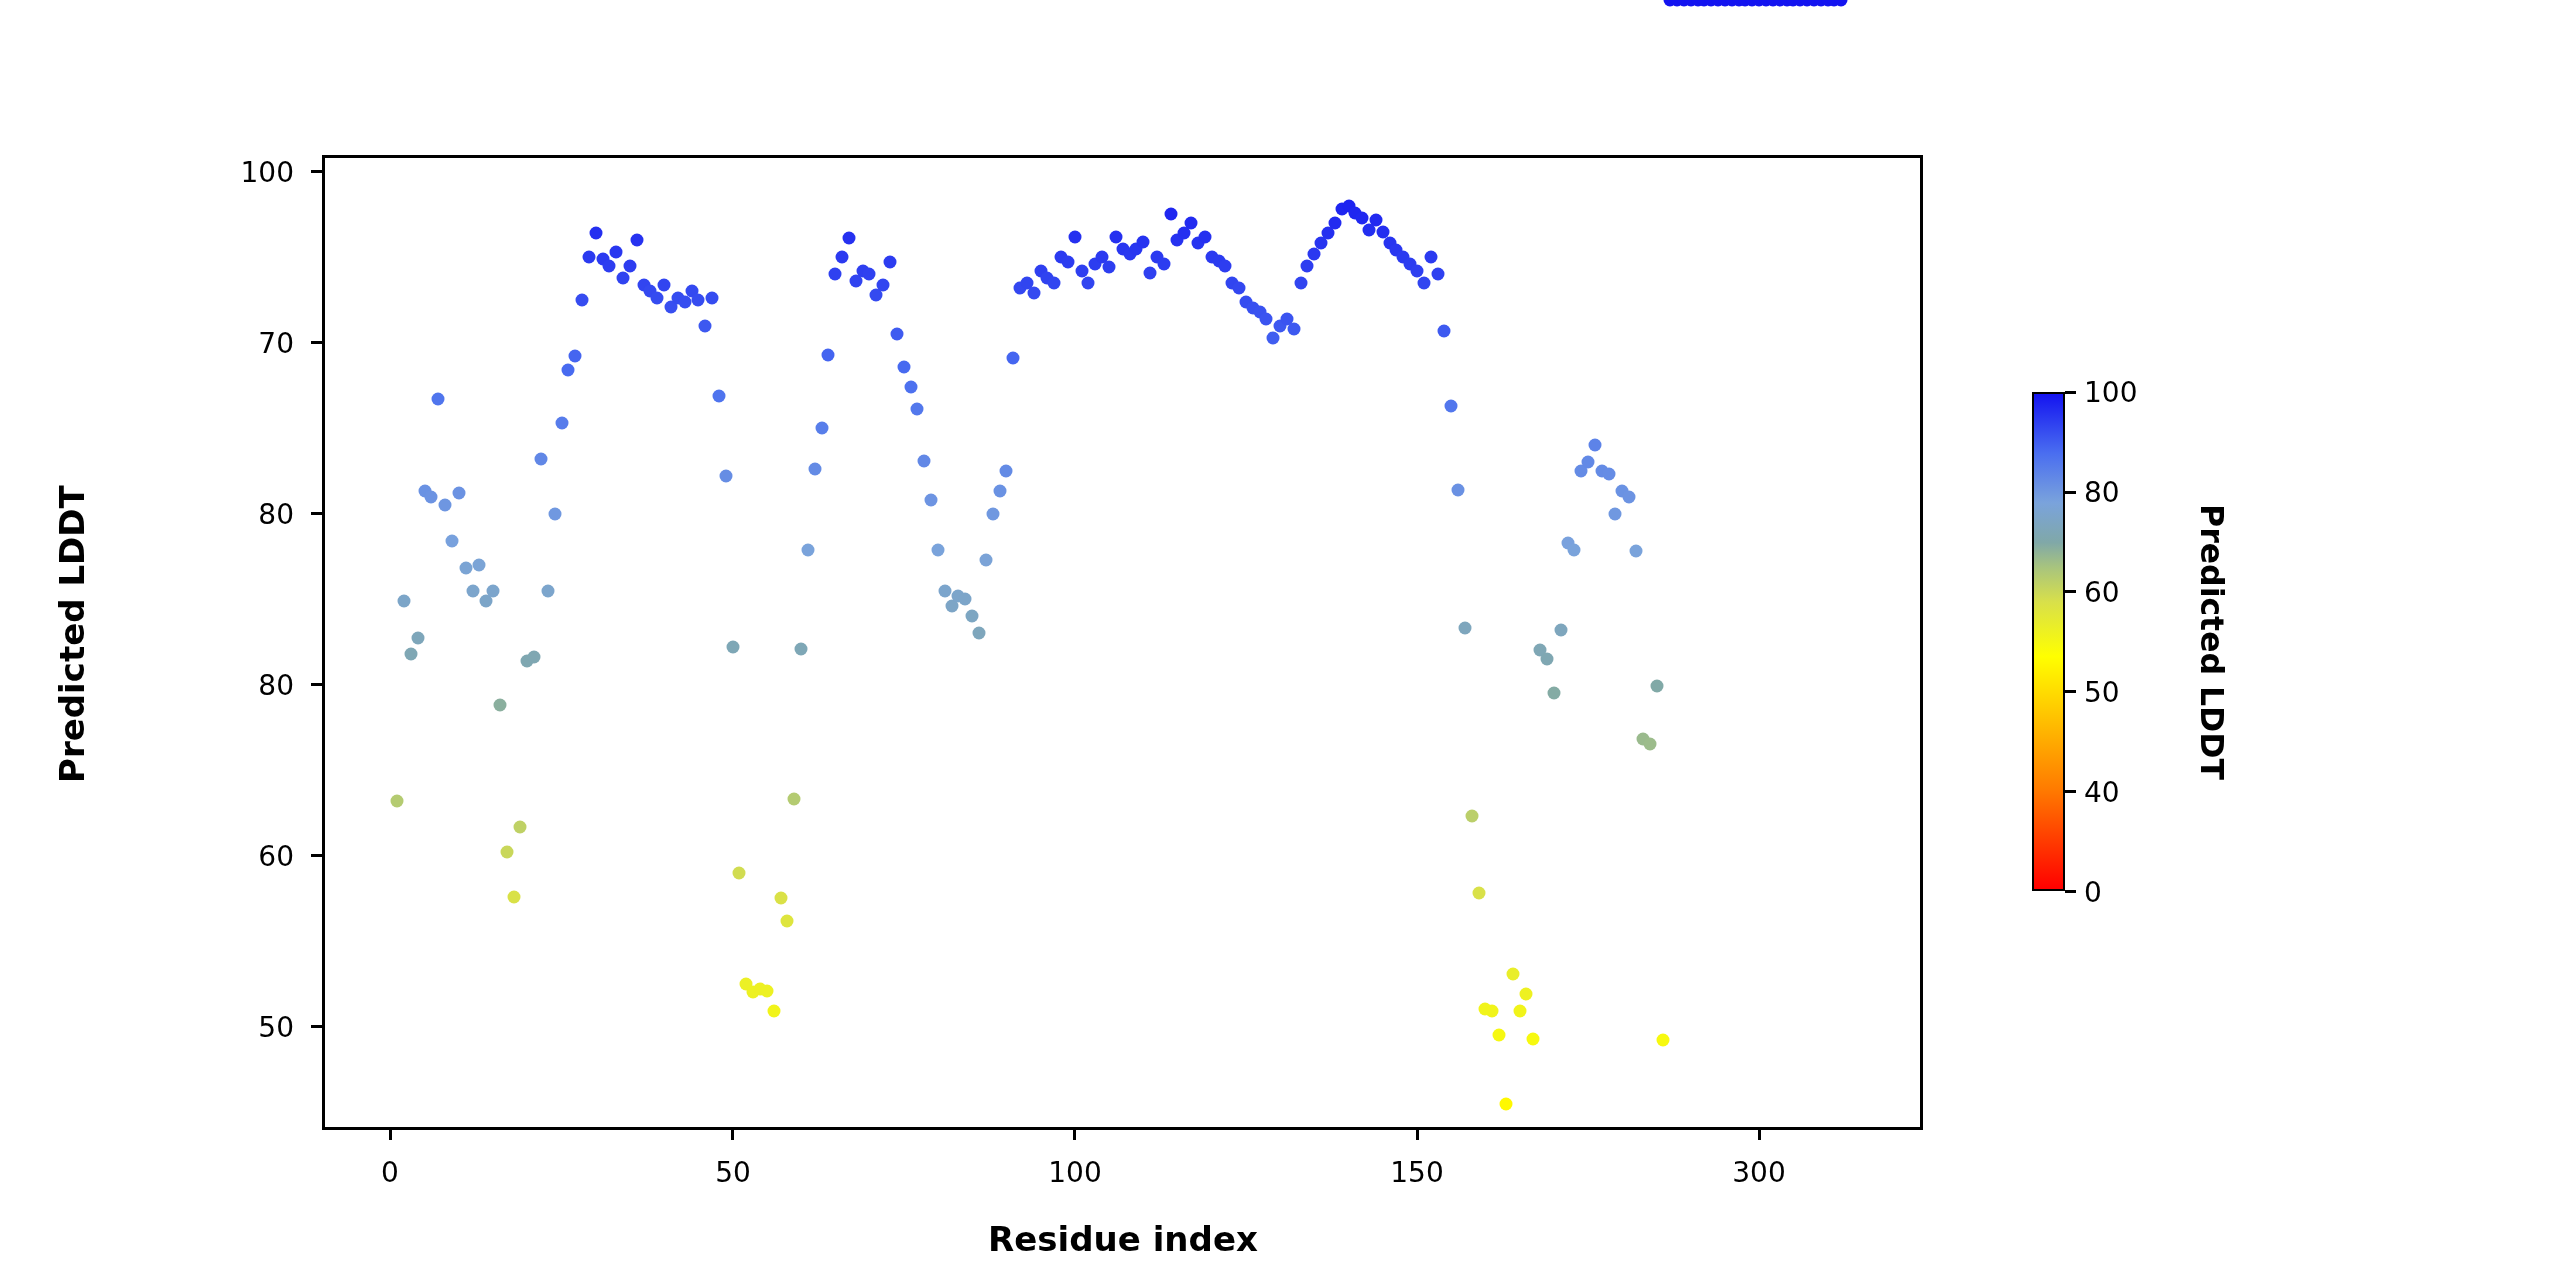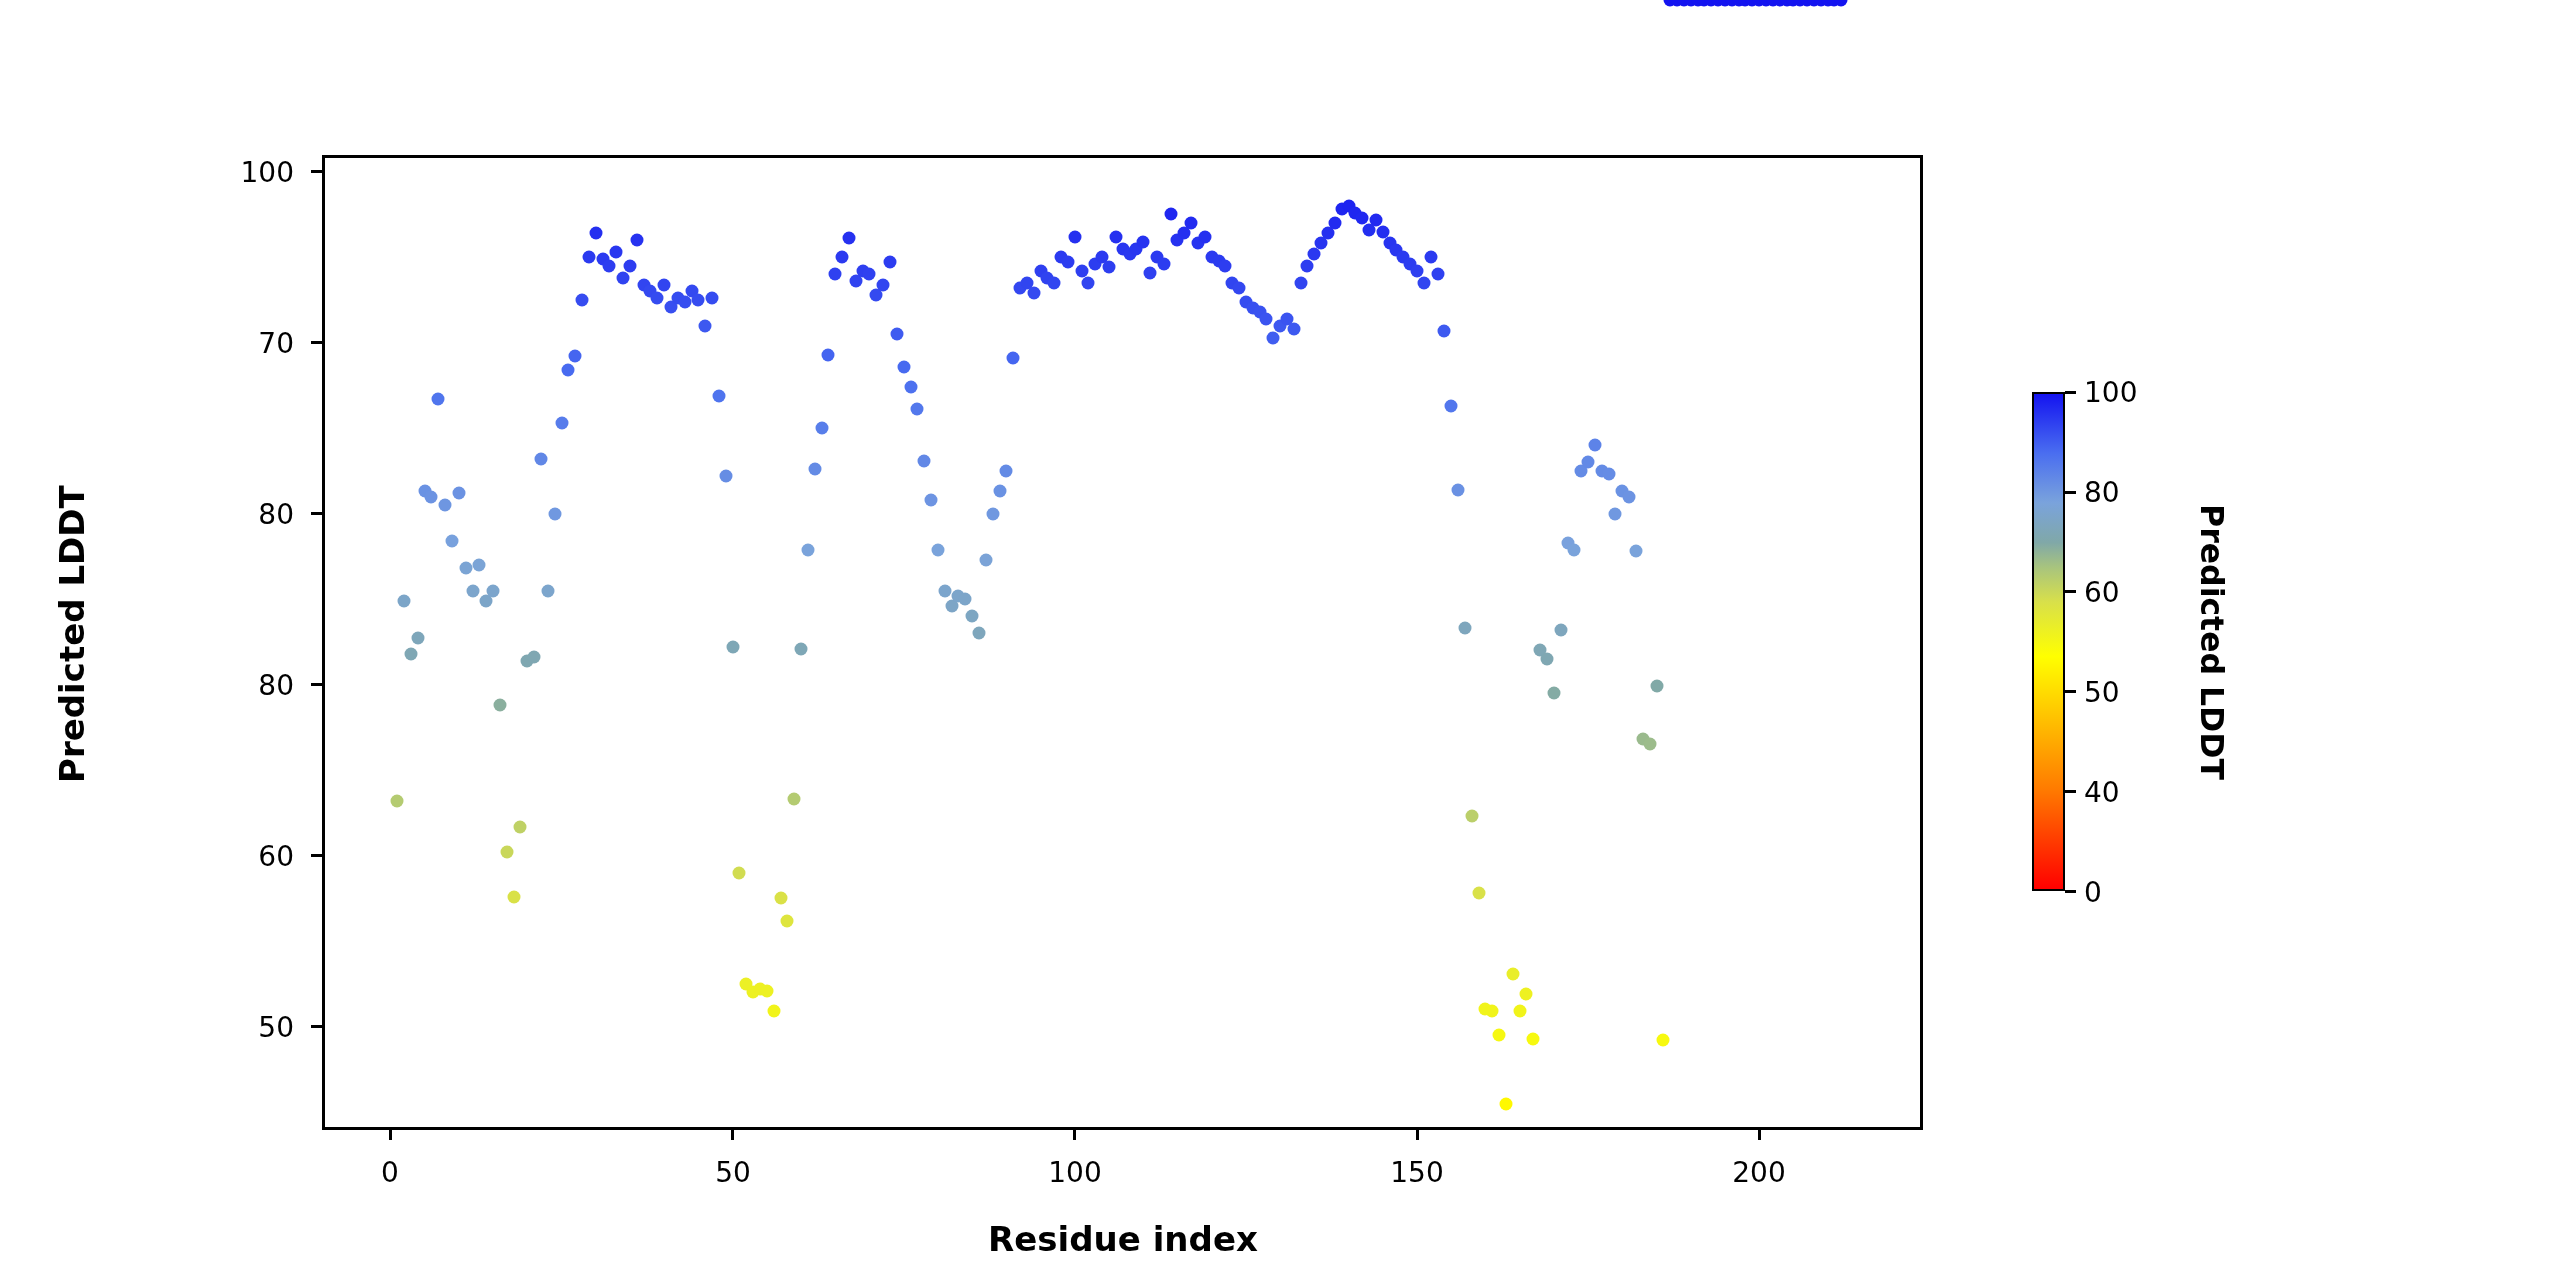--- a/index.html
+++ b/index.html
@@ -152,21 +152,21 @@
   <div id="xticks">
       <div class="tick-x" style="left: 389px; top: 1129px;"></div>
       <div class="ticklabel-x" style="left: 390px; top: 1156px;">0</div>
       <div class="tick-x" style="left: 731px; top: 1129px;"></div>
       <div class="ticklabel-x" style="left: 733px; top: 1156px;">50</div>
       <div class="tick-x" style="left: 1073px; top: 1129px;"></div>
       <div class="ticklabel-x" style="left: 1075px; top: 1156px;">100</div>
       <div class="tick-x" style="left: 1416px; top: 1129px;"></div>
       <div class="ticklabel-x" style="left: 1417px; top: 1156px;">150</div>
       <div class="tick-x" style="left: 1758px; top: 1129px;"></div>
-      <div class="ticklabel-x" style="left: 1759px; top: 1156px;">200</div>
+      <div class="ticklabel-x" style="left: 1759px; top: 1156px;">300</div>
     </div>
 
   <div id="points">
       <div class="point" style="left: 397px; top: 801px; background: rgb(180, 203, 113);"></div>
       <div class="point" style="left: 404px; top: 601px; background: rgb(124, 165, 200);"></div>
       <div class="point" style="left: 411px; top: 654px; background: rgb(127, 167, 180);"></div>
       <div class="point" style="left: 418px; top: 638px; background: rgb(126, 166, 186);"></div>
       <div class="point" style="left: 425px; top: 491px; background: rgb(106, 146, 227);"></div>
       <div class="point" style="left: 431px; top: 497px; background: rgb(108, 147, 226);"></div>
       <div class="point" style="left: 438px; top: 399px; background: rgb(80, 117, 237);"></div>

